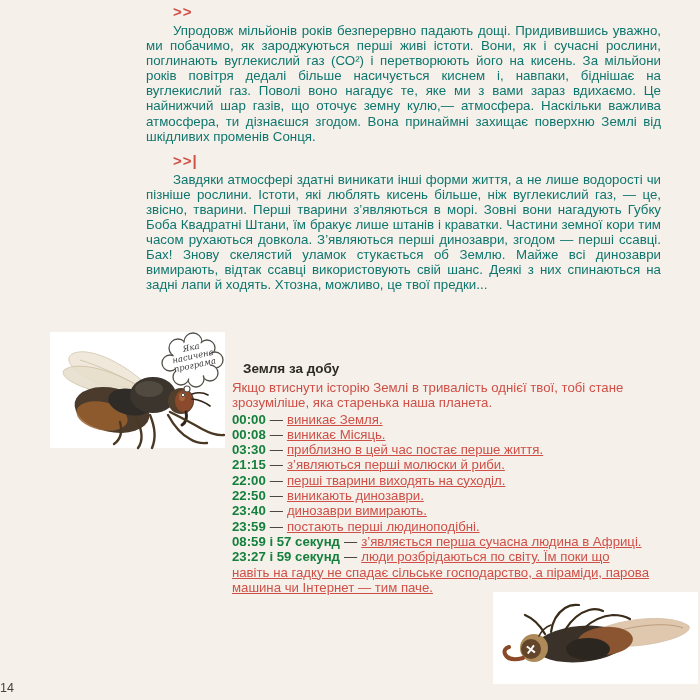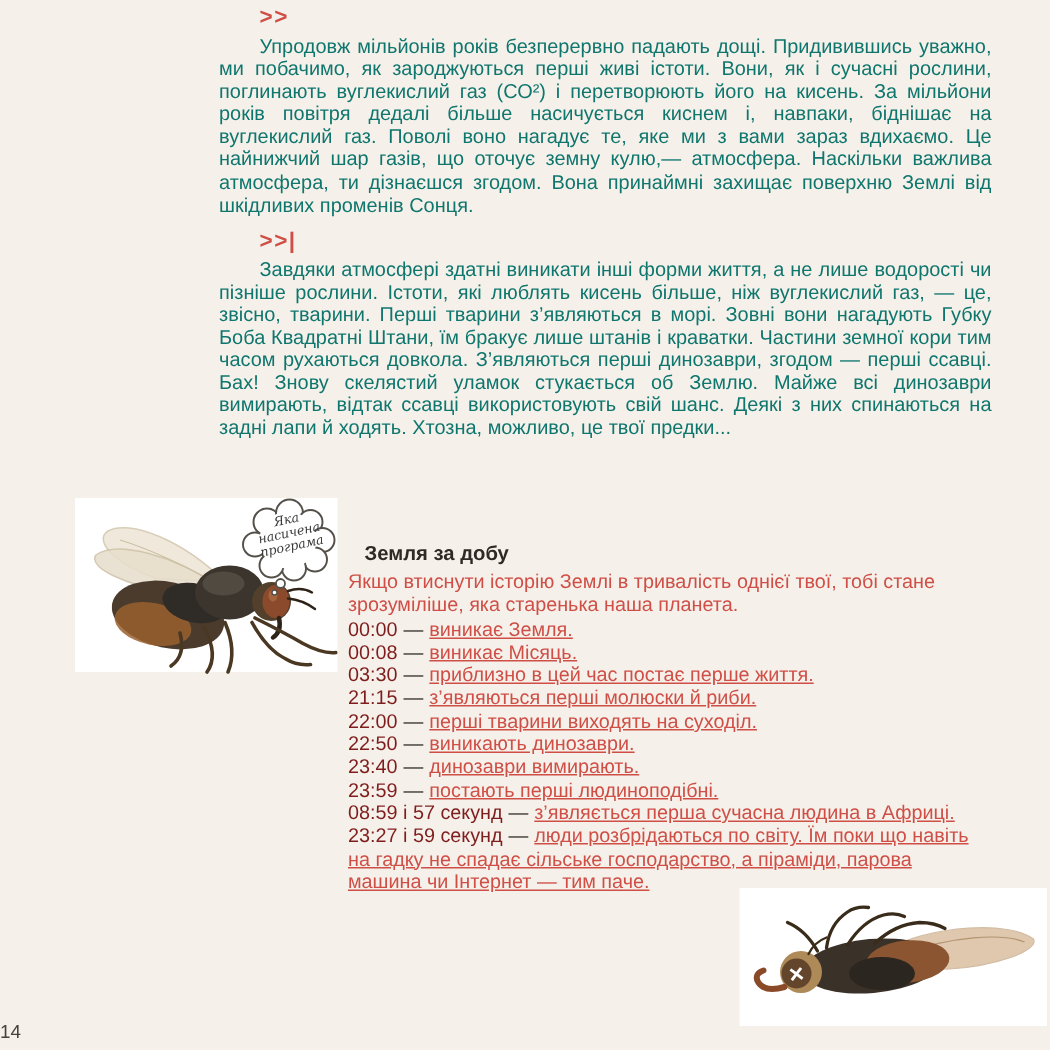--- a/index.html
+++ b/index.html
@@ -42,21 +42,21 @@
   .timeline{position:absolute;left:232px;top:334px;width:418px;margin-top:27px;}
   .tl-title{
     margin:0 0 4px 11px;font-size:13.5px;font-weight:bold;color:#2e2a26;
     line-height:15px;
   }
   .tl-intro{
     margin:0;color:#cf4f47;font-size:13.2px;line-height:15.3px;
   }
   .tl-rows{margin-top:1px;}
   .tl-row{font-size:13.2px;line-height:15.3px;}
-  .tl-time{color:#7f1d1d;font-weight:normal;}
+  .tl-time{color:#15803d;font-weight:bold;}
   .tl-sep{color:#332f2a;margin:0 4px 0 4px;}
   .tl-text{color:#cf4f47;text-decoration:underline;}
 
   
   .dead-box{left:493px;top:592px;width:205px;height:92px;}
 
   .page-number{
     position:absolute;left:0;top:681px;
     font-size:12.5px;color:#46423d;
   }

